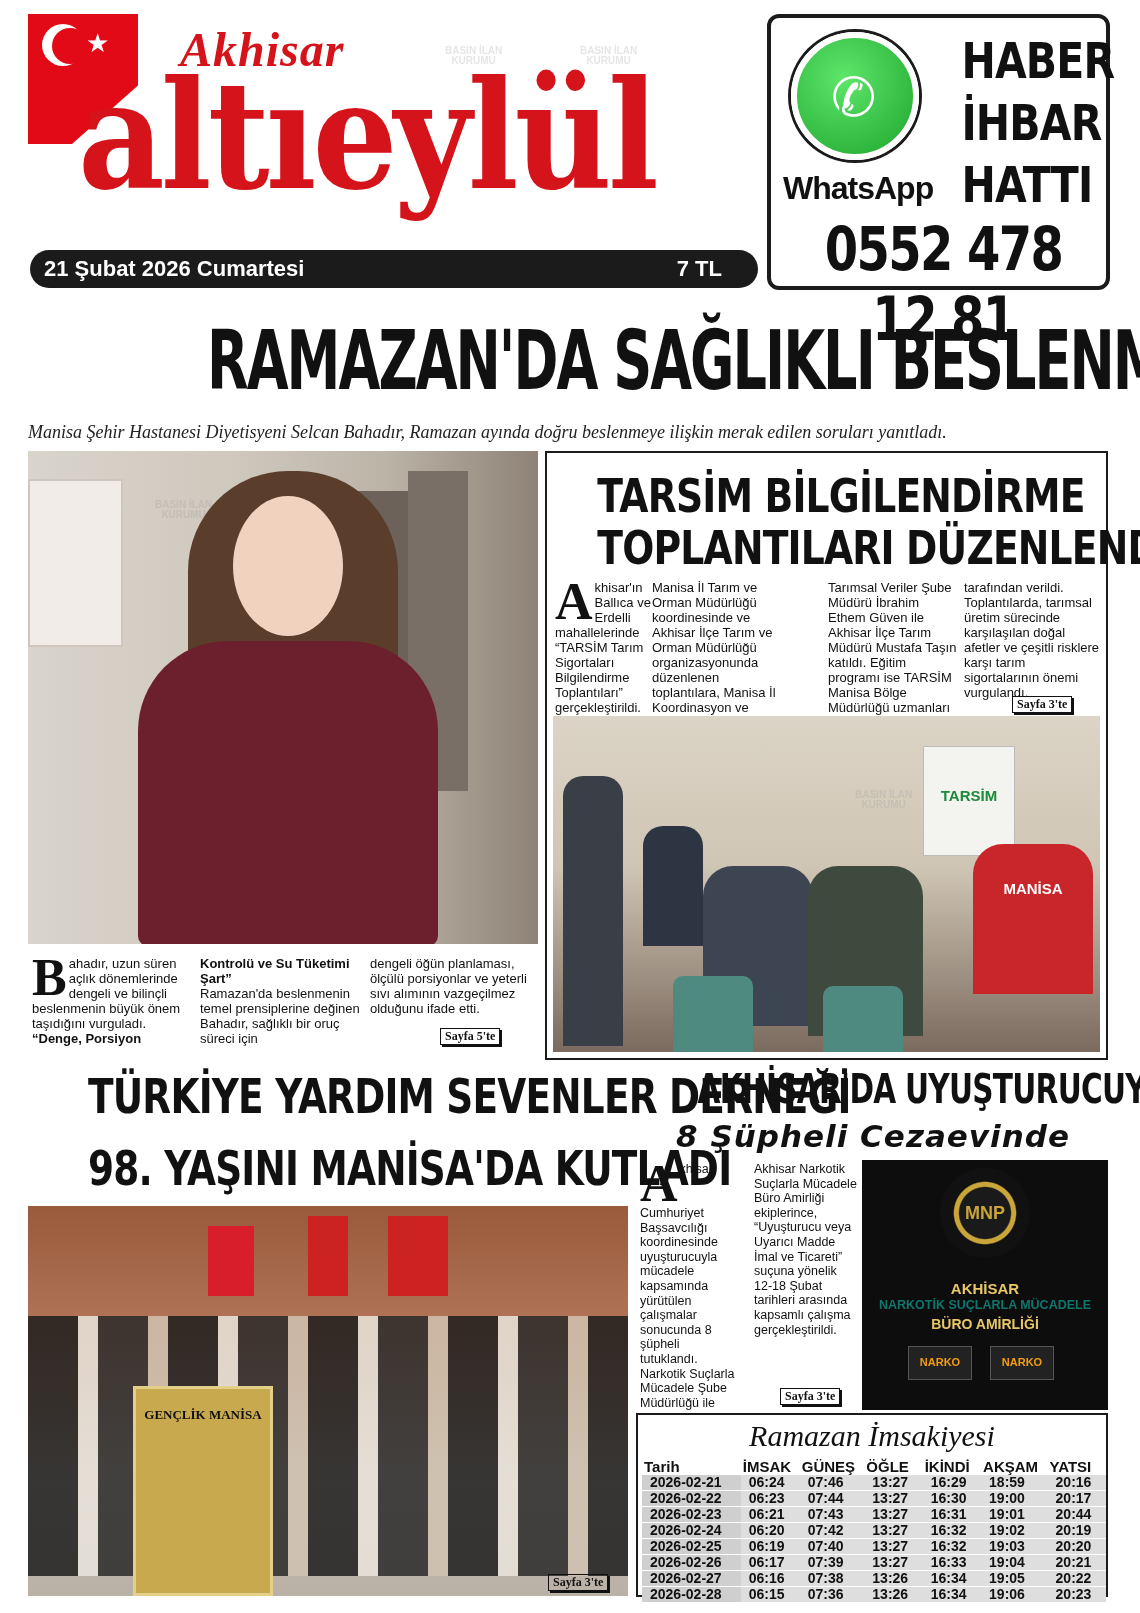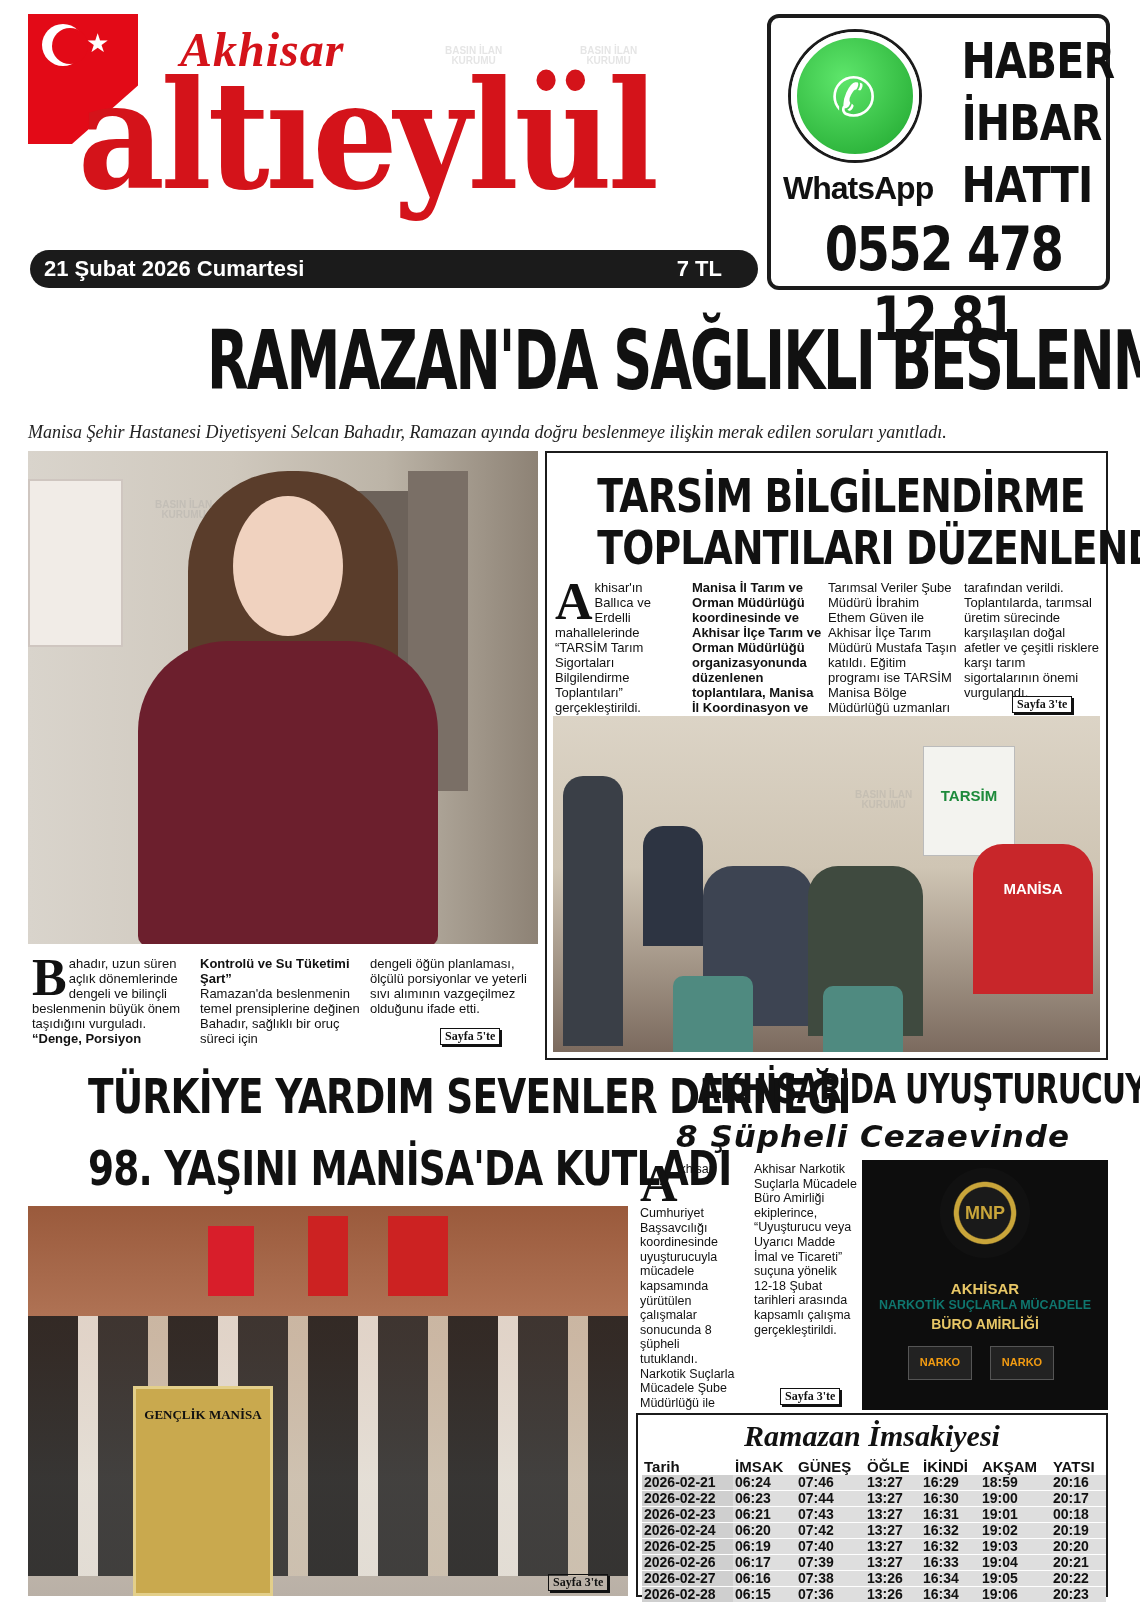--- a/index.html
+++ b/index.html
@@ -49,24 +49,24 @@
   .tysd-title { left: 20px; width: 618px; text-align: center; font-family: "DejaVu Sans", sans-serif; font-weight: bold; font-size: 48px; letter-spacing: -1px; transform: scaleX(0.78); transform-origin: center top; white-space: nowrap; }
   .photo-tysd { left: 28px; top: 1206px; width: 600px; height: 390px; background: linear-gradient(180deg, #9a5a3c 0%, #b4785a 35%, #cbbfb3 70%, #b9b0a6 100%); }
 
   
   .akh-title { left: 636px; top: 1066px; width: 474px; text-align: center; font-family: "DejaVu Sans", sans-serif; font-weight: bold; font-size: 40px; letter-spacing: -1px; transform: scaleX(0.74); transform-origin: center top; white-space: nowrap; }
   .akh-sub { left: 636px; top: 1118px; width: 474px; text-align: center; font-family: "DejaVu Sans", sans-serif; font-style: italic; font-weight: bold; font-size: 31px; letter-spacing: 1px; }
   .photo-mnp { left: 862px; top: 1160px; width: 246px; height: 250px; background: #0d0d0d; }
 
   
   .imsak-box { left: 636px; top: 1413px; width: 472px; height: 184px; border: 2px solid #1b1b1b; }
-  .imsak-title { position: absolute; left: 0; top: 4px; width: 100%; text-align: center; font-family: "Liberation Serif", serif; font-style: italic; font-weight: bold; font-size: 30px; }
+  .imsak-title { position: absolute; left: 0; top: 4px; width: 100%; text-align: center; font-family: "Liberation Serif", serif; font-style: italic; font-weight: normal; font-size: 30px; }
   .imsak-table { position: absolute; left: 4px; top: 42px; width: 464px; border-collapse: collapse; font-size: 14px; }
   .imsak-table th { font-weight: bold; text-align: left; padding: 0 2px; height: 18px; font-size: 15px; }
-  .imsak-table td { font-weight: bold; padding: 0 2px; height: 15px; line-height: 15px; background: #dedede; border-bottom: 1px solid #fff; }
+  .imsak-table td { font-weight: bold; padding: 0 8px; height: 15px; line-height: 15px; background: #dedede; border-bottom: 1px solid #fff; }
   .imsak-table td:first-child { background: #cfcfcf; }
 
   .wm { position: absolute; color: rgba(150,150,150,0.25); font-size: 10px; font-weight: bold; text-align: center; line-height: 10px; }
 </style>
 </head>
 <body>
 
 <div class="abs flag">
   <div class="moon"></div>
   <div class="moon-cut"></div>
@@ -122,21 +122,21 @@
 </div>
 
 <div class="abs tarsim-box">
   <div class="tarsim-title" style="top:16px;">TARSİM BİLGİLENDİRME</div>
   <div class="tarsim-title" style="top:68px;">TOPLANTILARI DÜZENLENDİ</div>
 </div>
 <div class="abs cols" style="left:555px;top:580px;width:130px;">
   <span class="dropcap">A</span>
   <span>khisar'ın Ballıca ve Erdelli mahallelerinde “TARSİM Tarım Sigortaları Bilgilendirme Toplantıları” gerçekleştirildi.</span>
 </div>
-<div class="abs cols" style="left:692px;top:580px;width:132px;font-weight:bold;">
+<div class="abs cols" style="left:652px;top:580px;width:132px;">
   <span>Manisa İl Tarım ve Orman Müdürlüğü koordinesinde ve Akhisar İlçe Tarım ve Orman Müdürlüğü organizasyonunda düzenlenen toplantılara, Manisa İl Koordinasyon ve</span>
 </div>
 <div class="abs cols" style="left:828px;top:580px;width:132px;">
   <span>Tarımsal Veriler Şube Müdürü İbrahim Ethem Güven ile Akhisar İlçe Tarım Müdürü Mustafa Taşın katıldı. Eğitim programı ise TARSİM Manisa Bölge Müdürlüğü uzmanları</span>
 </div>
 <div class="abs cols" style="left:964px;top:580px;width:136px;">
   <span>tarafından verildi. Toplantılarda, tarımsal üretim sürecinde karşılaşılan doğal afetler ve çeşitli risklere karşı tarım sigortalarının önemi vurgulandı.</span>
 </div>
 <div class="abs" style="left:1012px;top:694px;">
   <span class="sayfa">Sayfa 3'te</span>
@@ -219,21 +219,21 @@
           <td>19:00</td>
           <td>20:17</td>
         </tr>
         <tr>
           <td>2026-02-23</td>
           <td>06:21</td>
           <td>07:43</td>
           <td>13:27</td>
           <td>16:31</td>
           <td>19:01</td>
-          <td>00:18</td>
+          <td>20:44</td>
         </tr>
         <tr>
           <td>2026-02-24</td>
           <td>06:20</td>
           <td>07:42</td>
           <td>13:27</td>
           <td>16:32</td>
           <td>19:02</td>
           <td>20:19</td>
         </tr>

